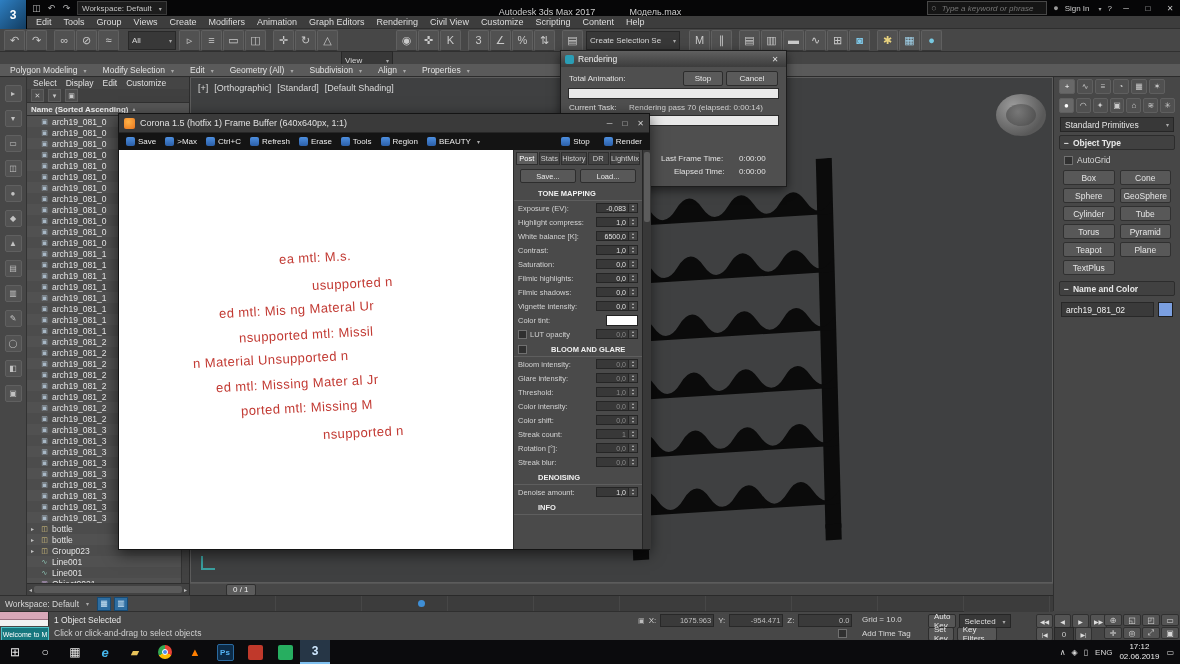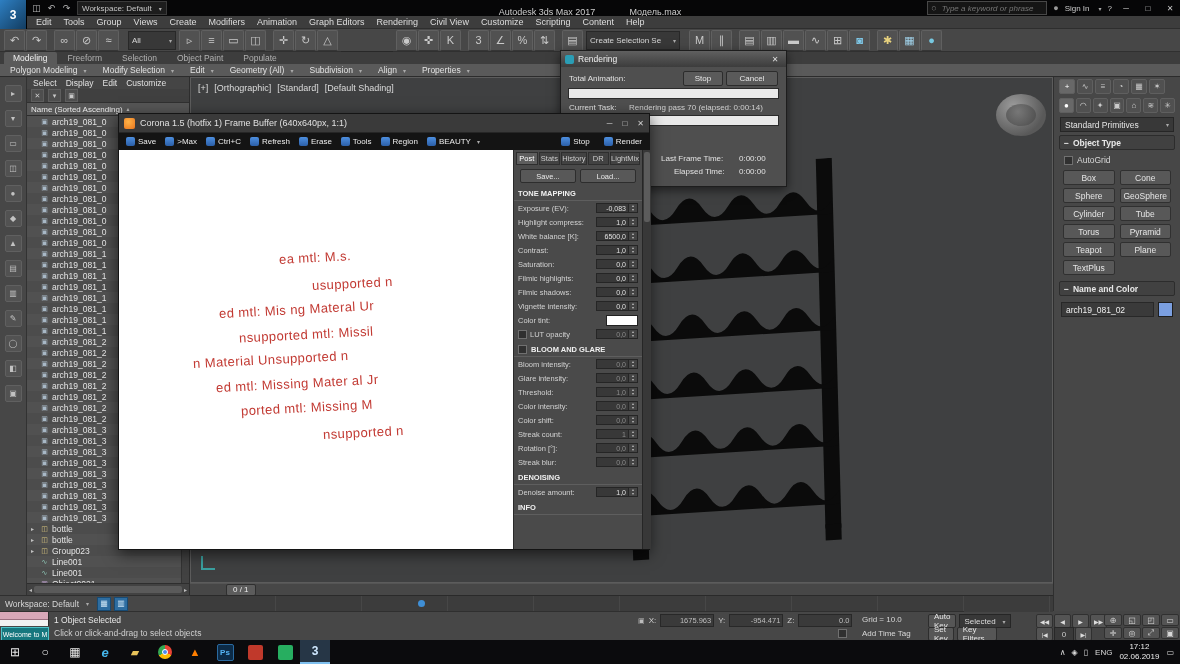--- a/index.html
+++ b/index.html
@@ -34,21 +34,21 @@
   .rgroup{font-size:8.5px;color:#e2e2e2;display:flex;align-items:center;gap:3px;}
   .rgroup .dd-arrow{font-size:6px;}
   
   #left-strip{position:absolute;left:0;top:77px;width:27px;height:518px;background:#474747;border-right:1px solid #323232;display:flex;flex-direction:column;align-items:center;gap:8px;padding-top:8px;box-sizing:border-box;}
   .ls-icon{width:15px;height:15px;background:#525252;border:1px solid #606060;border-radius:2px;display:flex;align-items:center;justify-content:center;font-size:8px;color:#c2c2c2;flex:none;}
   
   #explorer{position:absolute;left:27px;top:77px;width:163px;height:518px;background:#4c4c4c;border-right:1px solid #2d2d2d;display:flex;flex-direction:column;box-sizing:border-box;}
   #ex-menus{height:12px;display:flex;align-items:center;gap:9px;padding:0 6px;background:#454545;font-size:8.5px;color:#e0e0e0;flex:none;}
   #ex-tools{height:13px;display:flex;align-items:center;gap:4px;padding:0 4px;background:#404040;border-bottom:1px solid #303030;flex:none;}
   .ex-tool{width:11px;height:11px;background:#4e4e4e;border:1px solid #5e5e5e;display:flex;align-items:center;justify-content:center;font-size:7px;color:#c8c8c8;}
-  #ex-header{height:12px;background:#565656;border-bottom:1px solid #2d2d2d;display:flex;align-items:center;gap:3px;padding:0 4px;font-size:8px;color:#e8e8e8;flex:none;}
+  #ex-header{height:12px;background:#565656;border-bottom:1px solid #2d2d2d;display:flex;align-items:center;gap:3px;padding:0 4px;font-size:8px;color:#e8e8e8;flex:none;font-weight:bold;}
   #ex-rows{flex:1;overflow:hidden;position:relative;}
   .ex-row{height:11px;display:flex;align-items:center;gap:3px;padding-left:4px;font-size:8.5px;color:#e4e4e4;white-space:nowrap;}
   .ex-row:nth-child(odd){background:#515151;}
   .ex-arrow{width:6px;font-size:6px;color:#c0c0c0;flex:none;}
   .ex-geo{width:9px;font-size:7px;display:flex;align-items:center;justify-content:center;flex:none;}
   #ex-vscroll{position:absolute;right:0;top:0;bottom:0;width:7px;background:#424242;border-left:1px solid #333;}
   #ex-vthumb{position:absolute;left:1px;right:1px;top:4px;height:90px;background:#5d5d5d;border-radius:2px;}
   #ex-hscroll{height:11px;background:#424242;border-top:1px solid #2e2e2e;display:flex;align-items:center;gap:2px;padding:0 2px;flex:none;font-size:6px;color:#bbb;}
   #ex-hthumb{flex:1;height:7px;background:#5a5a5a;border-radius:2px;}
   
@@ -141,21 +141,21 @@
   #vfb-body{flex:1;display:flex;min-height:0;}
   #vfb-img{width:394px;background:#ffffff;position:relative;overflow:hidden;flex:none;}
   .wm{position:absolute;color:#c23a33;font-size:13px;white-space:nowrap;transform:rotate(-3deg);letter-spacing:.4px;}
   #vfb-panel{width:128px;background:#4a4a4a;border-left:1px solid #2a2a2a;flex:none;font-size:8px;overflow:hidden;}
   #vfb-tabs{display:flex;gap:1px;padding:2px 2px;}
   .vfb-tab{flex:1;height:11px;background:#424242;border:1px solid #2e2e2e;display:flex;align-items:center;justify-content:center;font-size:7.5px;color:#ccc;}
   .vfb-tab.active{background:#5e5e5e;color:#fff;}
   #vfb-saveload{display:flex;gap:4px;padding:2px 6px;}
   .vfb-btn{flex:1;height:12px;background:#585858;border:1px solid #2d2d2d;border-radius:2px;display:flex;align-items:center;justify-content:center;font-size:7.5px;color:#e8e8e8;}
   .vfb-sec{display:flex;align-items:center;gap:4px;height:13px;padding:0 4px;border-bottom:1px solid #5e5e5e;margin-top:2px;}
-  .vfb-sec-title{font-weight:bold;font-size:7.5px;color:#f0f0f0;}
+  .vfb-sec-title{font-weight:bold;font-size:7.5px;color:#f0f0f0;margin-left:20px;}
   .vfb-row{display:flex;align-items:center;gap:3px;height:14px;padding:0 4px;}
   .vfb-lbl{flex:1;font-size:7.5px;color:#d2d2d2;white-space:nowrap;overflow:hidden;}
   .spinner{width:42px;height:10px;display:flex;flex:none;}
   .spin-val{flex:1;background:#383838;border:1px solid #252525;display:flex;align-items:center;justify-content:flex-end;padding:0 2px;font-size:7px;color:#e0e0e0;}
   .spinner.dis .spin-val{color:#8a8a8a;}
   .spin-ar{width:8px;display:flex;flex-direction:column;align-items:center;justify-content:center;background:#444;border:1px solid #252525;border-left:0;font-size:4px;line-height:4px;color:#bbb;}
   .swatch{width:30px;height:9px;border:1px solid #222;flex:none;}
   #vfb-scroll{width:8px;background:#383838;border-left:1px solid #262626;flex:none;position:relative;}
   #vfb-thumb{position:absolute;left:1px;right:1px;top:2px;height:70px;background:#5c5c5c;border-radius:2px;}
 </style>
@@ -256,27 +256,20 @@
       <div class="tb-icon">▤</div>
       <div class="tb-icon">▥</div>
       <div class="tb-icon">▬</div>
       <div class="tb-icon">∿</div>
       <div class="tb-icon">⊞</div>
       <div class="tb-icon" style="color: rgb(126, 200, 232);">◙</div>
       <div class="tb-sep"></div>
       <div class="tb-icon" style="color: rgb(232, 210, 126);">✱</div>
       <div class="tb-icon" style="color: rgb(159, 208, 232);">▦</div>
       <div class="tb-icon" style="color: rgb(119, 200, 224);">●</div>
-    </div>
-  <div id="ribbon-tabs">
-      <span class="rtab active">Modeling</span>
-      <span class="rtab">Freeform</span>
-      <span class="rtab">Selection</span>
-      <span class="rtab">Object Paint</span>
-      <span class="rtab">Populate</span>
     </div>
   <div id="ribbon-groups">
       <span class="rgroup">
         <span>Polygon Modeling</span>
         <span class="dd-arrow">▾</span>
       </span>
       <span class="rgroup">
         <span>Modify Selection</span>
         <span class="dd-arrow">▾</span>
       </span>

